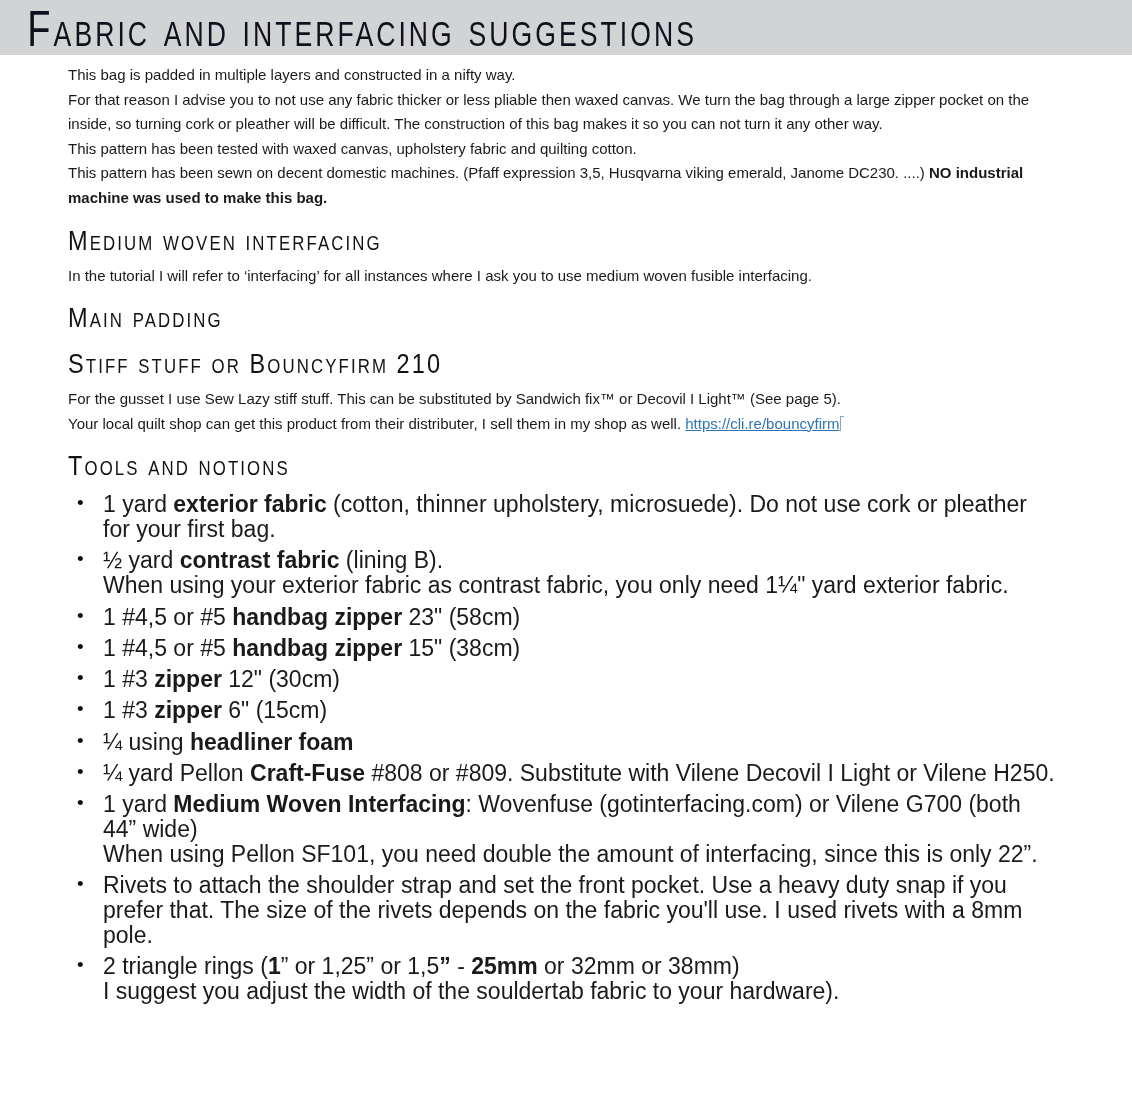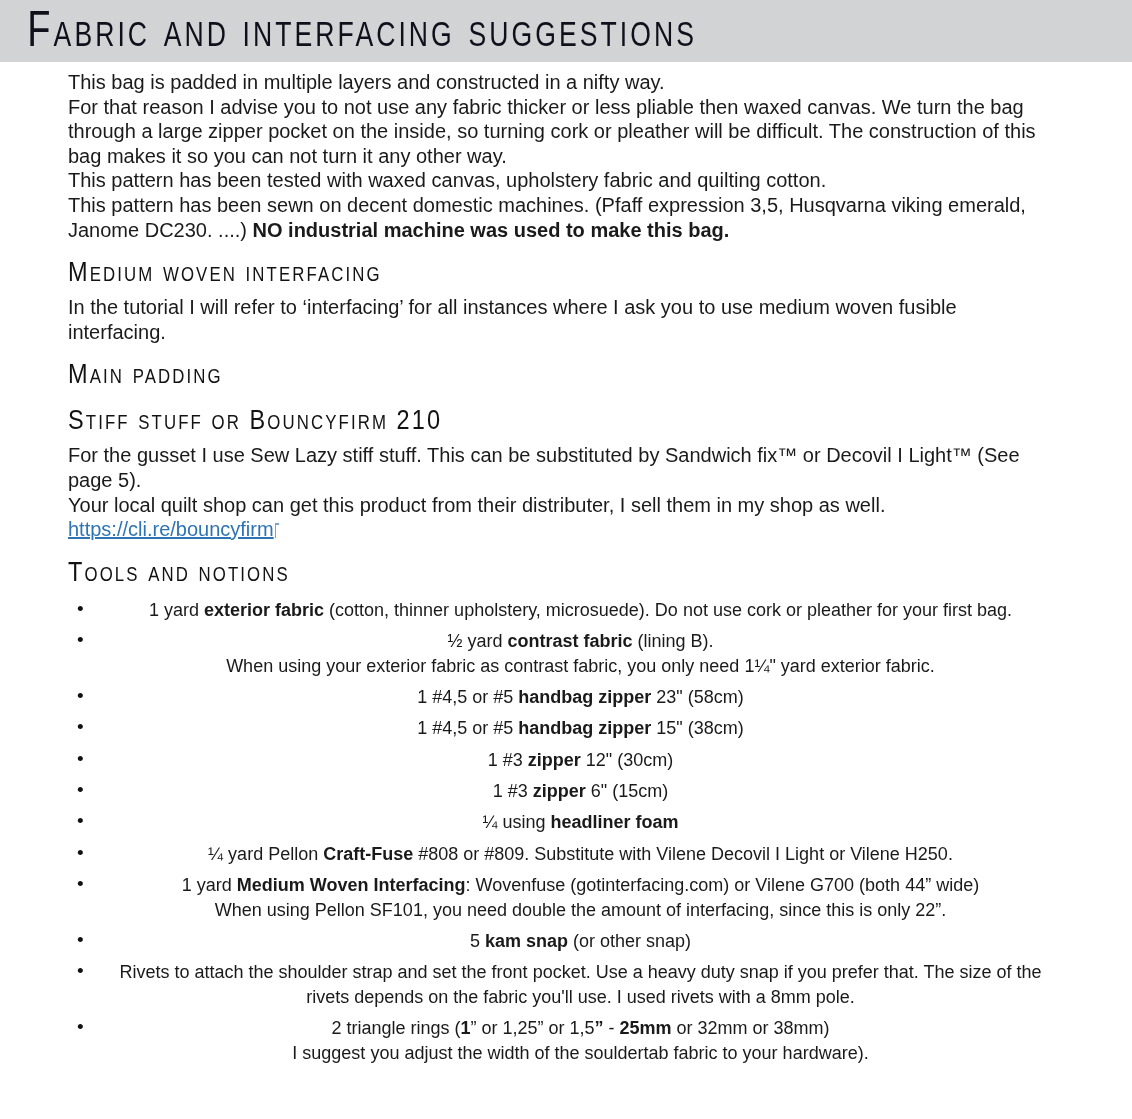--- a/index.html
+++ b/index.html
@@ -5,33 +5,33 @@
   :root{
     --header-bg:#d2d3d4; --text:#1a1a1a; --heading:#121212; --link:#2e74b5;
   }
   *{box-sizing:border-box;}
   html,body{margin:0;padding:0;}
   body{
     width:1132px;height:1119px;overflow:hidden;background:#ffffff;
     font-family:"Liberation Sans",sans-serif;color:var(--text);
   }
   .header{
-    width:1132px;height:62px;background:var(--header-bg);
+    width:1132px;height:55px;background:var(--header-bg);
   }
   .page-title{
     margin:0;padding:4px 0 0 36px;
     font-size:50px;line-height:50px;font-weight:400;color:#10101c;
     font-variant:small-caps;letter-spacing:4px;white-space:nowrap;
     display:inline-block;transform:scaleX(0.76);transform-origin:0 50%;
   }
   .content{
     padding:8px 74px 0 68px;
   }
   .para{
-    margin:0;font-size:20px;line-height:24.6px;white-space:pre-wrap;
+    margin:0;font-size:15px;line-height:24.6px;white-space:pre-wrap;
   }
   .h2{
     margin:15px 0 9px 0;
     font-size:28px;line-height:29px;font-weight:400;color:var(--heading);
     font-variant:small-caps;letter-spacing:2.5px;white-space:nowrap;
     display:inline-block;transform:scaleX(0.84);transform-origin:0 50%;
   }
   section{display:block;}
   section.tight .h2{margin-bottom:2px;}
   section.tools .h2{margin-bottom:12px;}
@@ -43,21 +43,21 @@
     border-left:1.5px solid #7fa5c6;position:relative;top:2px;
   }
   .caret::before{
     content:"";position:absolute;left:-1px;top:0;width:4px;height:1.5px;background:#7fa5c6;
   }
   ul.tools-list{
     list-style:none;margin:0;padding:0;
   }
   ul.tools-list li{
     position:relative;padding-left:35px;margin:0 0 6.5px 0;
-    font-size:18px;line-height:24.8px;text-align:center;
+    font-size:23px;line-height:24.8px;
   }
   ul.tools-list li::before{
     content:"\2022";position:absolute;left:9px;top:-1px;font-size:19px;color:#111;
   }
   .li-text{white-space:pre-wrap;}
 </style>
 </head>
 <body>
 
 <div class="header">
@@ -105,21 +105,20 @@
         <li><span class="li-text"><span>1 #3 </span><span class="b">zipper</span><span> 6" (15cm)</span></span></li>
 
 
         <li><span class="li-text"><span>¼ using </span><span class="b">headliner foam</span></span></li>
 
         <li><span class="li-text"><span>¼ yard Pellon </span><span class="b">Craft-Fuse</span><span> #808 or #809. Substitute with Vilene Decovil I Light or Vilene H250.</span></span></li>
 
         <li><span class="li-text"><span>1 yard </span><span class="b">Medium Woven Interfacing</span><span>: Wovenfuse (gotinterfacing.com) or Vilene G700 (both 44” wide)
 When using Pellon SF101, you need double the amount of interfacing, since this is only 22”.</span></span></li>
 
-        <li><span class="li-text"><span>5 </span><span class="b">kam snap</span><span> (or other snap)</span></span></li>
 
         <li><span class="li-text"><span>Rivets to attach the shoulder strap and set the front pocket. Use a heavy duty snap if you prefer that. The size of the rivets depends on the fabric you'll use. I used rivets with a 8mm pole.</span></span></li>
 
         <li><span class="li-text"><span>2 triangle rings (</span><span class="b i">1</span><span>” or 1,25” or 1,5</span><span class="b i">”</span><span> - </span><span class="b i">25mm</span><span> or 32mm or 38mm)
 I suggest you adjust the width of the souldertab fabric to your hardware).</span></span></li>
 
       </ul>
   </section>
 
 </div>

